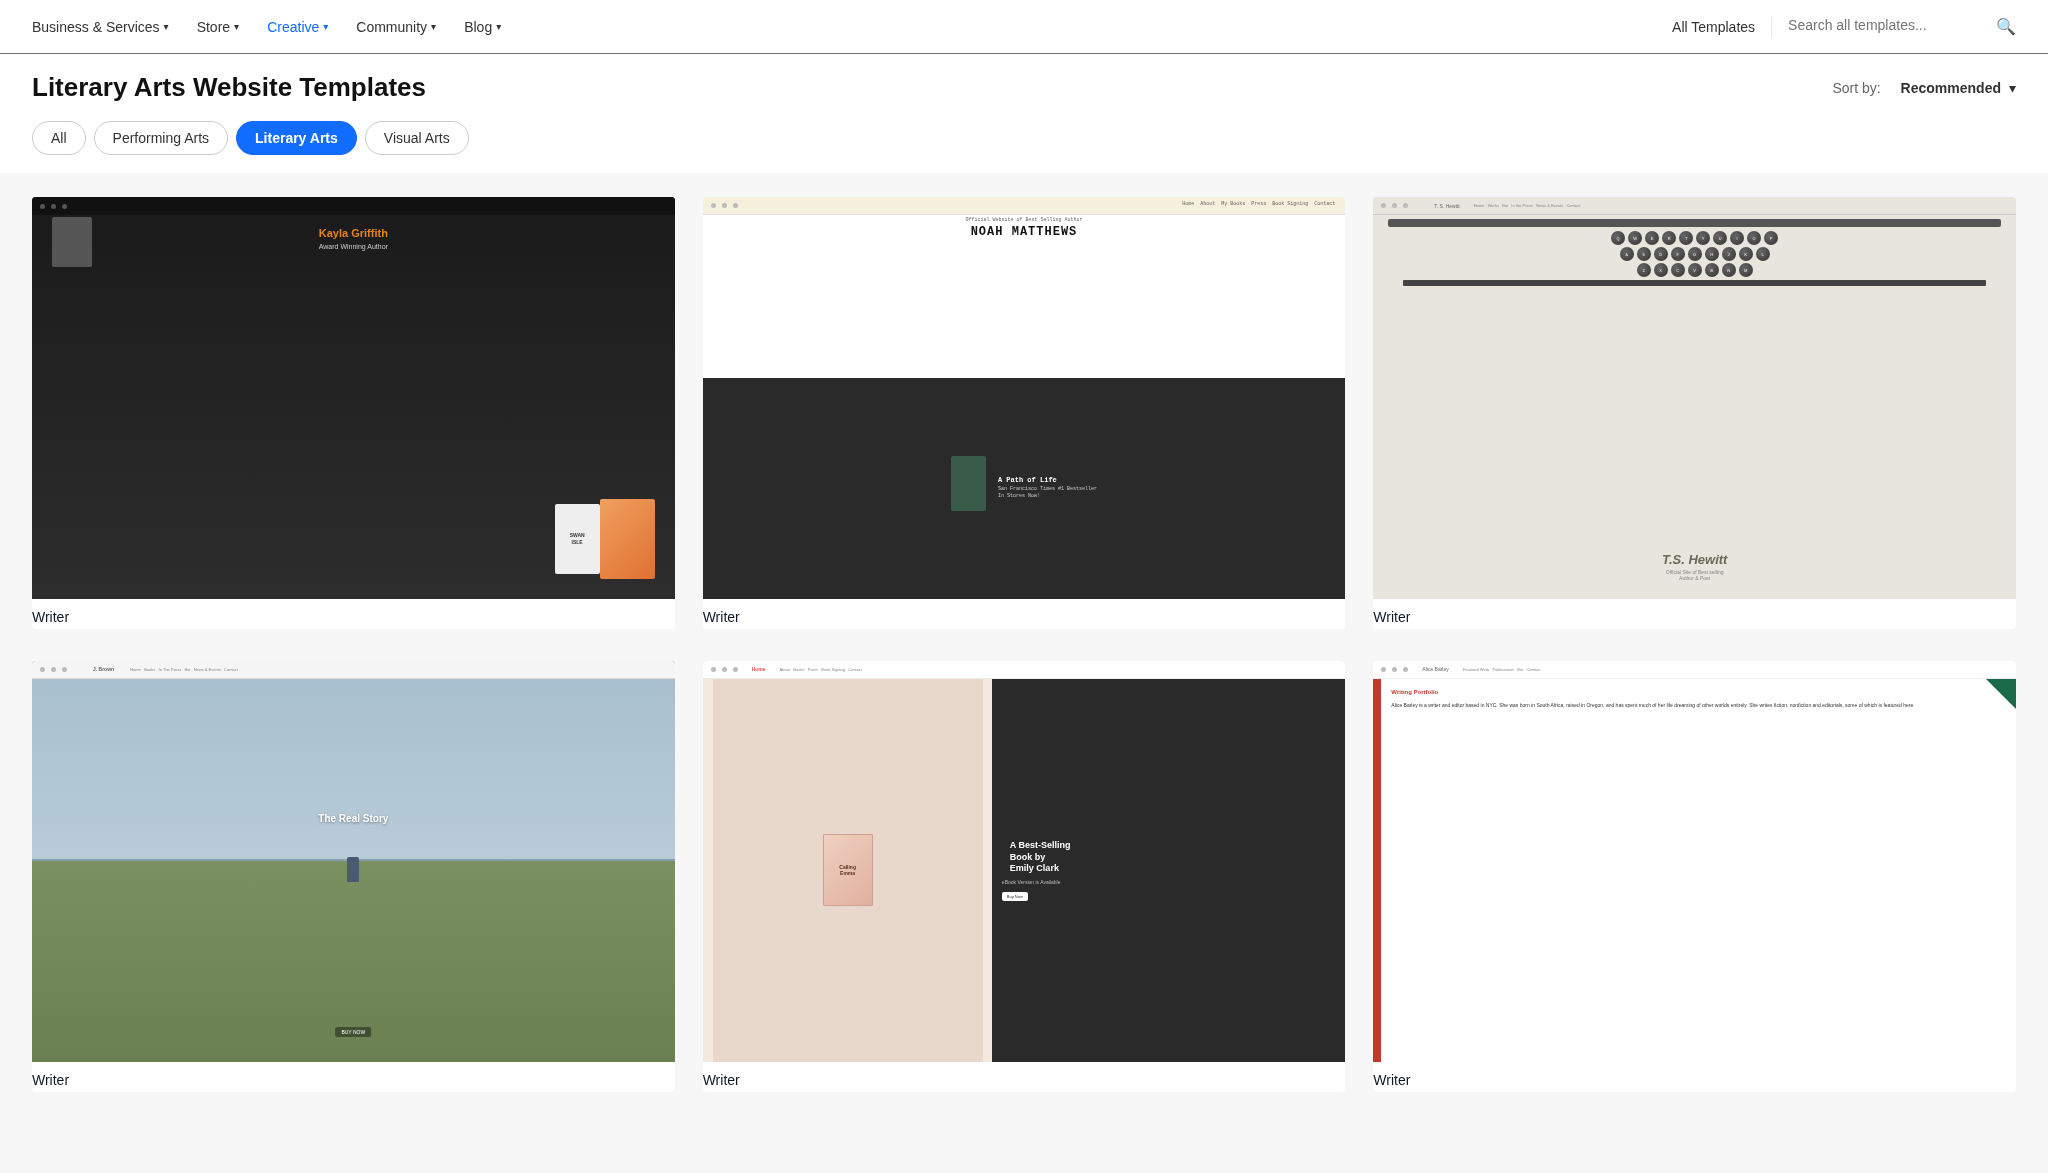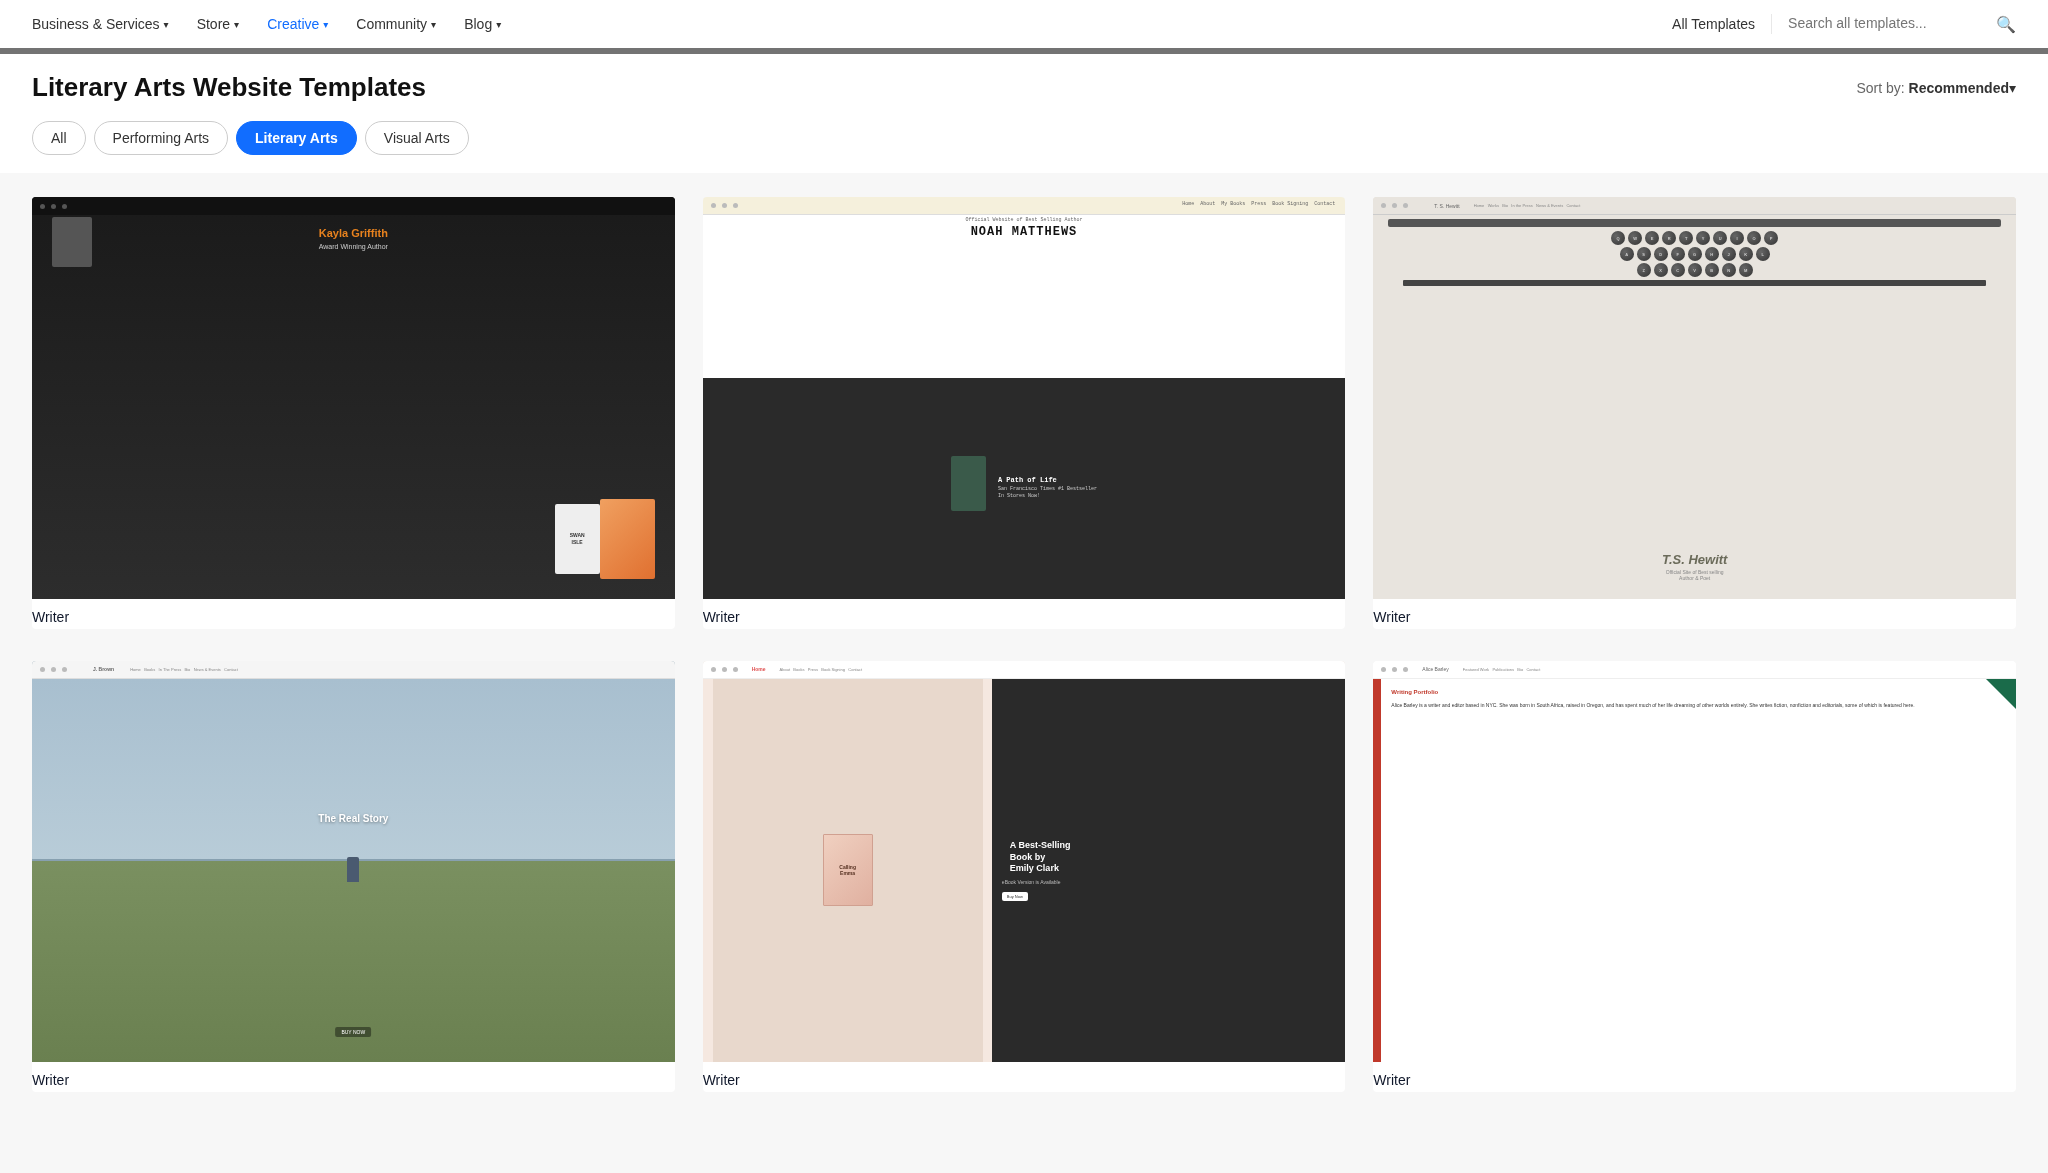--- a/index.html
+++ b/index.html
@@ -1,37 +1,37 @@
 <!DOCTYPE html>
 <html><head>
   <meta charset="utf-8">
   <style>
     * { box-sizing: border-box; margin: 0; padding: 0; }
     body { font-family: -apple-system, BlinkMacSystemFont, 'Segoe UI', Helvetica, Arial, sans-serif; background: #f7f7f7; color: #333; font-size: 14px; }
 
     
-    .nav { background: #fff; border-bottom: 6px solid #737373; display: flex; align-items: center; padding: 0 32px; height: 54px; }
+    .nav { background: #fff; border-bottom: 1px solid #737373; display: flex; align-items: center; padding: 0 32px; height: 54px; }
     .nav-left { display: flex; align-items: center; gap: 28px; flex: 1; }
     .nav-item { font-size: 14px; color: #333; cursor: pointer; display: flex; align-items: center; gap: 4px; white-space: nowrap; }
     .nav-item.active { color: #116dff; }
     .nav-chevron { font-size: 10px; }
     .nav-right { display: flex; align-items: center; gap: 16px; }
     .nav-divider { width: 1px; height: 20px; background: #e8e8e8; }
     .nav-all-templates { font-size: 14px; color: #333; white-space: nowrap; cursor: pointer; }
     .nav-search { display: flex; align-items: flex-start; gap: 8px; }
     .nav-search input { border: none; outline: none; font-size: 14px; color: #999; background: transparent; width: 200px; }
     .search-icon { color: #999; font-size: 16px; cursor: pointer; }
 
     
     .page-header { background: #fff; padding: 18px 32px 0 32px; }
     .breadcrumb { font-size: 13px; color: #666; margin-bottom: 6px; }
     .breadcrumb a { color: #666; text-decoration: none; }
     .page-title-row { display: flex; align-items: center; justify-content: space-between; padding-bottom: 18px; }
     .page-title { font-size: 26px; font-weight: 700; color: #111; }
-    .sort-by { font-size: 14px; color: #333; display: flex; align-items: center; gap: 0; cursor: pointer; }
+    .sort-by { font-size: 14px; color: #333; display: flex; align-items: center; gap: 8px; cursor: pointer; }
     .sort-by-label { color: #666; }
     .sort-by-value { font-weight: 700; }
 
     
     .filter-bar { background: #fff; padding: 0 32px 18px 32px; display: flex; gap: 8px; }
     .filter-btn { padding: 8px 18px; border-radius: 20px; border: 1.5px solid #ccc; background: #fff; font-size: 14px; color: #333; cursor: pointer; }
     .filter-btn.active { background: #116dff; border-color: #116dff; color: #fff; font-weight: 600; }
 
     
     .grid-area { padding: 24px 32px; }

